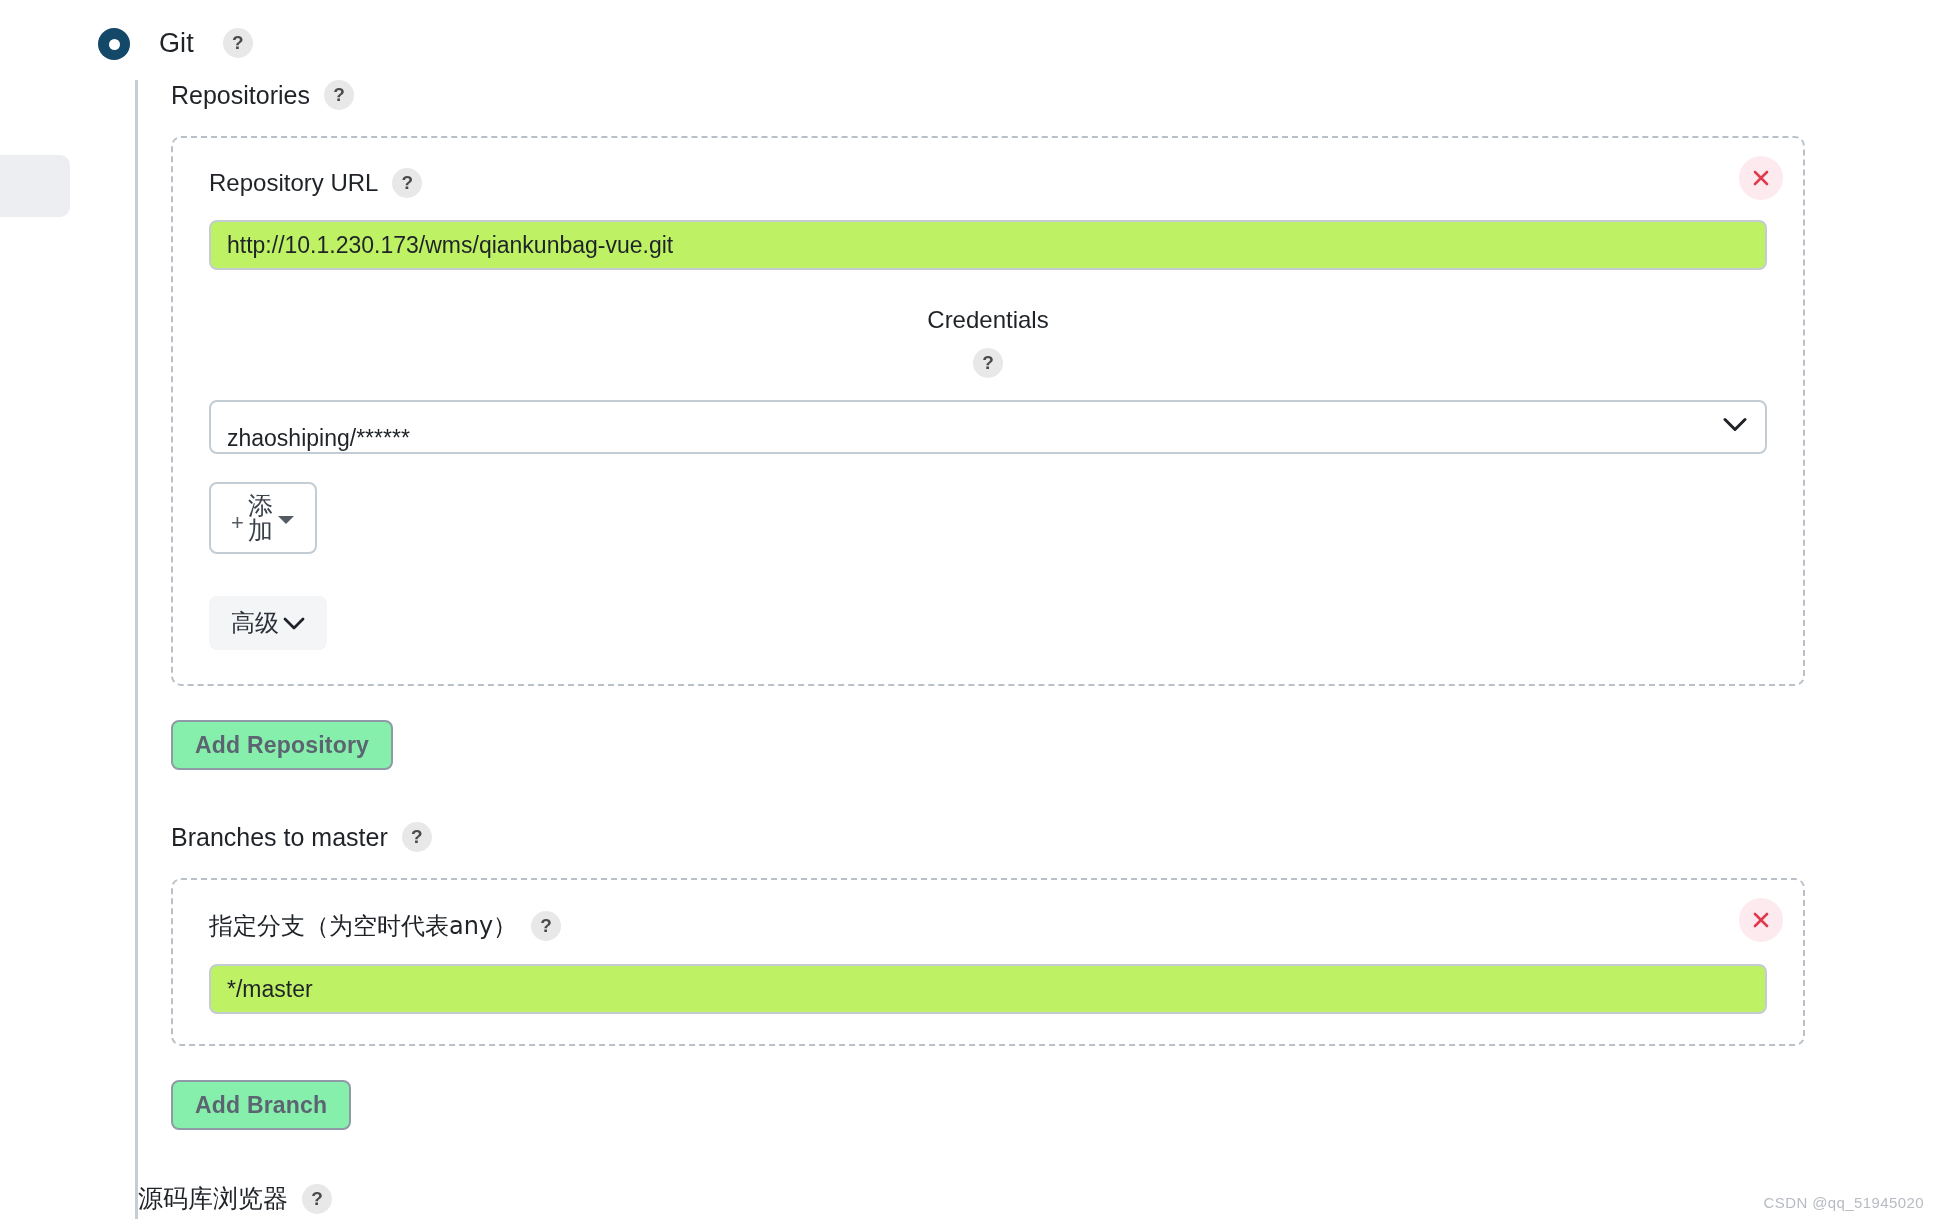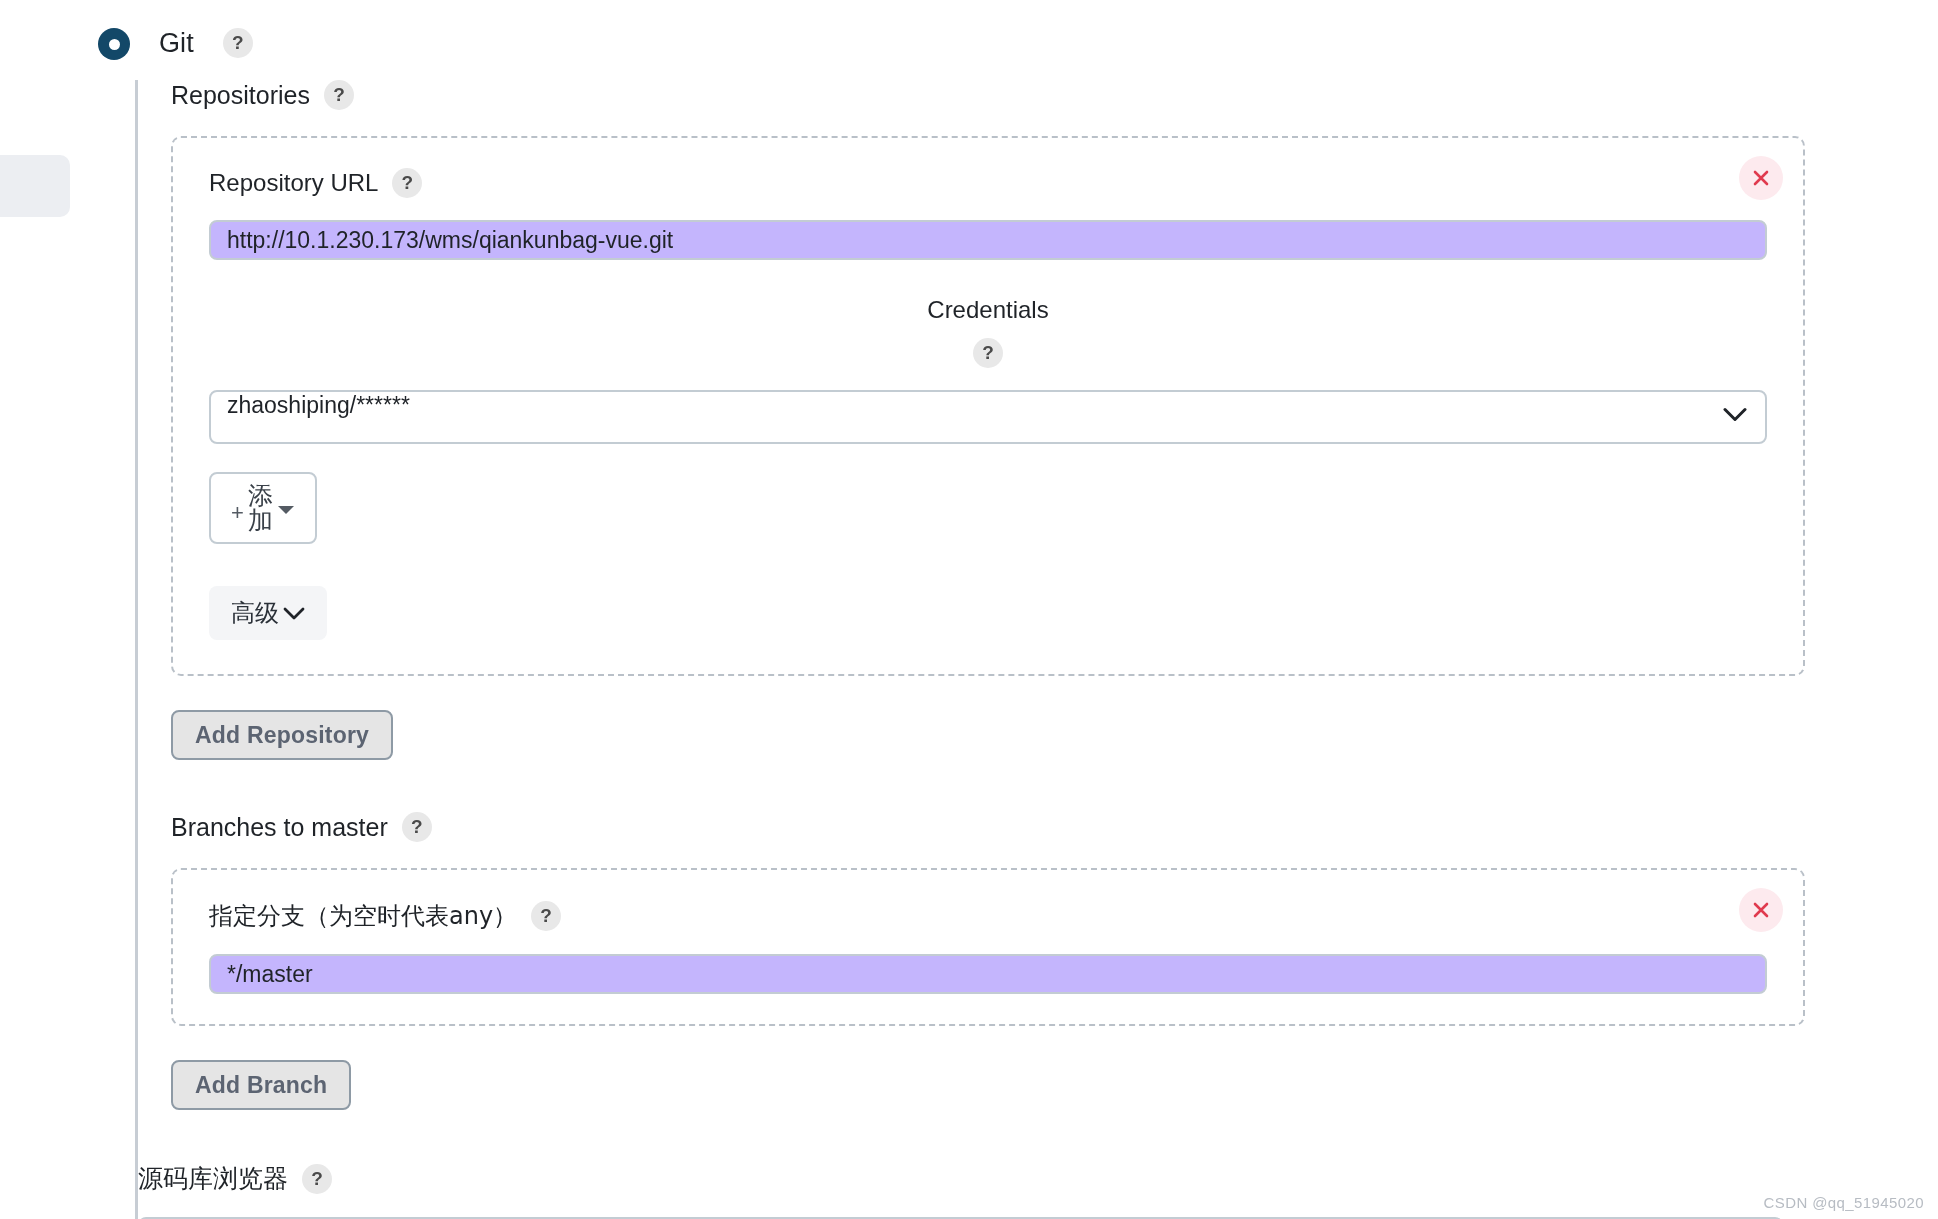--- a/index.html
+++ b/index.html
@@ -116,24 +116,24 @@
     display: flex;
     align-items: center;
     gap: 14px;
     font-size: 24px;
     color: #1f2328;
   }
 
   .text-input {
     box-sizing: border-box;
     width: 100%;
-    height: 40px;
+    height: 50px;
     border: 2px solid #c3ccd3;
     border-radius: 8px;
-    background: #c4b5fd;
+    background: #bef264;
     font-family: "Liberation Sans", "DejaVu Sans", sans-serif;
     font-size: 23px;
     color: #1f2328;
     padding: 0 16px;
     outline: none;
   }
 
   .select-wrap {
     position: relative;
     width: 100%;
@@ -143,21 +143,21 @@
     box-sizing: border-box;
     width: 100%;
     height: 54px;
     border: 2px solid #c3ccd3;
     border-radius: 8px;
     background: #ffffff;
     font-size: 23px;
     color: #1f2328;
     padding: 0 55px 0 16px;
     display: flex;
-    align-items: flex-start;
+    align-items: flex-end;
     cursor: pointer;
   }
   .select-box.shaded {
     background: linear-gradient(#ffffff, #f2f4f6);
   }
   .chev {
     position: absolute;
     right: 20px;
     top: 50%;
     transform: translateY(-50%);
@@ -230,21 +230,21 @@
     font-family: "DejaVu Sans", "Liberation Sans", sans-serif;
   }
 
   
   .outline-btn {
     box-sizing: border-box;
     height: 50px;
     padding: 0 22px;
     border: 2px solid #8e9aa5;
     border-radius: 8px;
-    background: #e5e5e5;
+    background: #86efac;
     font-family: "Liberation Sans", "DejaVu Sans", sans-serif;
     font-size: 23px;
     font-weight: bold;
     color: #5c6472;
     cursor: pointer;
     letter-spacing: .2px;
   }
 
   .cn {
     font-family: "DejaVu Sans", "Liberation Sans", sans-serif;

